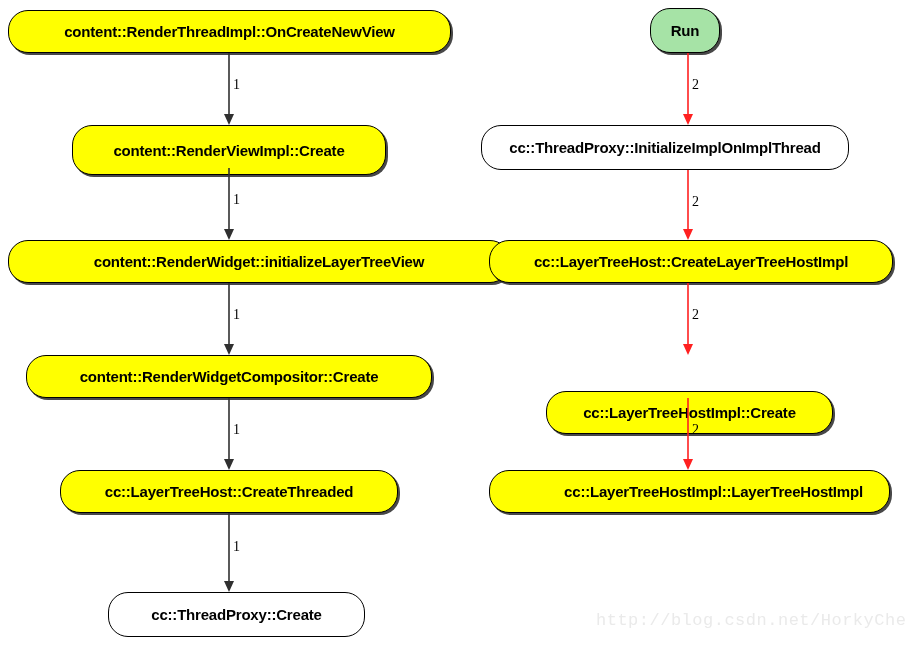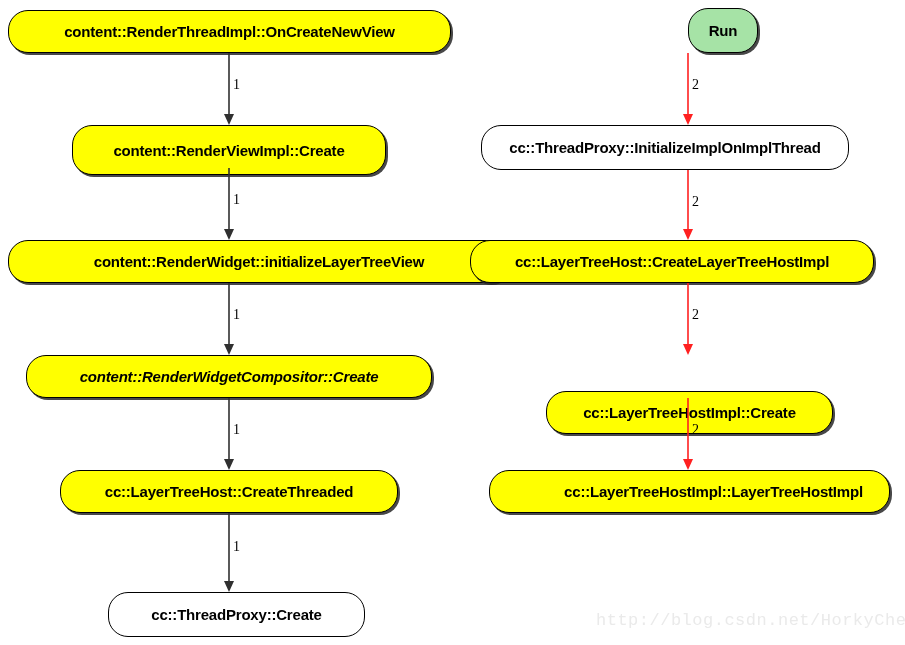--- a/index.html
+++ b/index.html
@@ -80,36 +80,36 @@
   <div id="nodes-layer">
       <div class="node yellow" style="left: 8px; top: 10px; width: 443px; height: 43px;">
         <span class="node-label">content::RenderThreadImpl::OnCreateNewView</span>
       </div>
       <div class="node yellow" style="left: 72px; top: 125px; width: 314px; height: 50px;">
         <span class="node-label">content::RenderViewImpl::Create</span>
       </div>
       <div class="node yellow" style="left: 8px; top: 240px; width: 502px; height: 43px;">
         <span class="node-label">content::RenderWidget::initializeLayerTreeView</span>
       </div>
-      <div class="node yellow" style="left: 26px; top: 355px; width: 406px; height: 43px; font-style: italic;">
+      <div class="node yellow" style="left: 26px; top: 355px; width: 406px; height: 43px;">
         <span class="node-label">content::RenderWidgetCompositor::Create</span>
       </div>
       <div class="node yellow" style="left: 60px; top: 470px; width: 338px; height: 43px;">
         <span class="node-label">cc::LayerTreeHost::CreateThreaded</span>
       </div>
       <div class="node white" style="left: 108px; top: 592px; width: 257px; height: 45px;">
         <span class="node-label">cc::ThreadProxy::Create</span>
       </div>
-      <div class="node green" style="left: 688px; top: 8px; width: 70px; height: 45px;">
+      <div class="node green" style="left: 650px; top: 8px; width: 70px; height: 45px;">
         <span class="node-label">Run</span>
       </div>
       <div class="node white" style="left: 481px; top: 125px; width: 368px; height: 45px;">
         <span class="node-label">cc::ThreadProxy::InitializeImplOnImplThread</span>
       </div>
-      <div class="node yellow" style="left: 470px; top: 240px; width: 404px; height: 43px;">
+      <div class="node yellow" style="left: 489px; top: 240px; width: 404px; height: 43px;">
         <span class="node-label">cc::LayerTreeHost::CreateLayerTreeHostImpl</span>
       </div>
       <div class="node yellow" style="left: 546px; top: 355px; width: 287px; height: 43px; margin-top: 36px;">
         <span class="node-label">cc::LayerTreeHostImpl::Create</span>
       </div>
       <div class="node yellow" style="left: 489px; top: 470px; width: 401px; height: 43px; padding-left: 48px;">
         <span class="node-label">cc::LayerTreeHostImpl::LayerTreeHostImpl</span>
       </div>
     </div>
   <div id="edges-layer">

